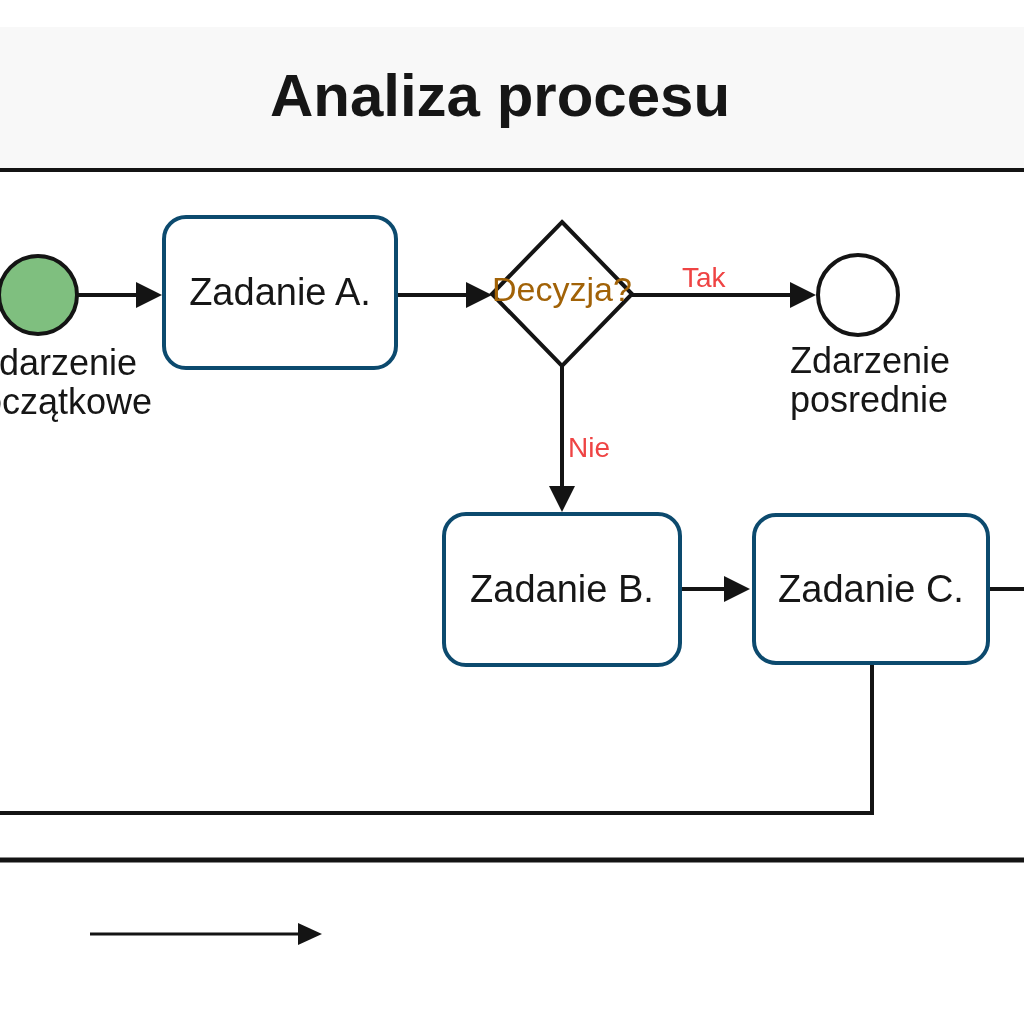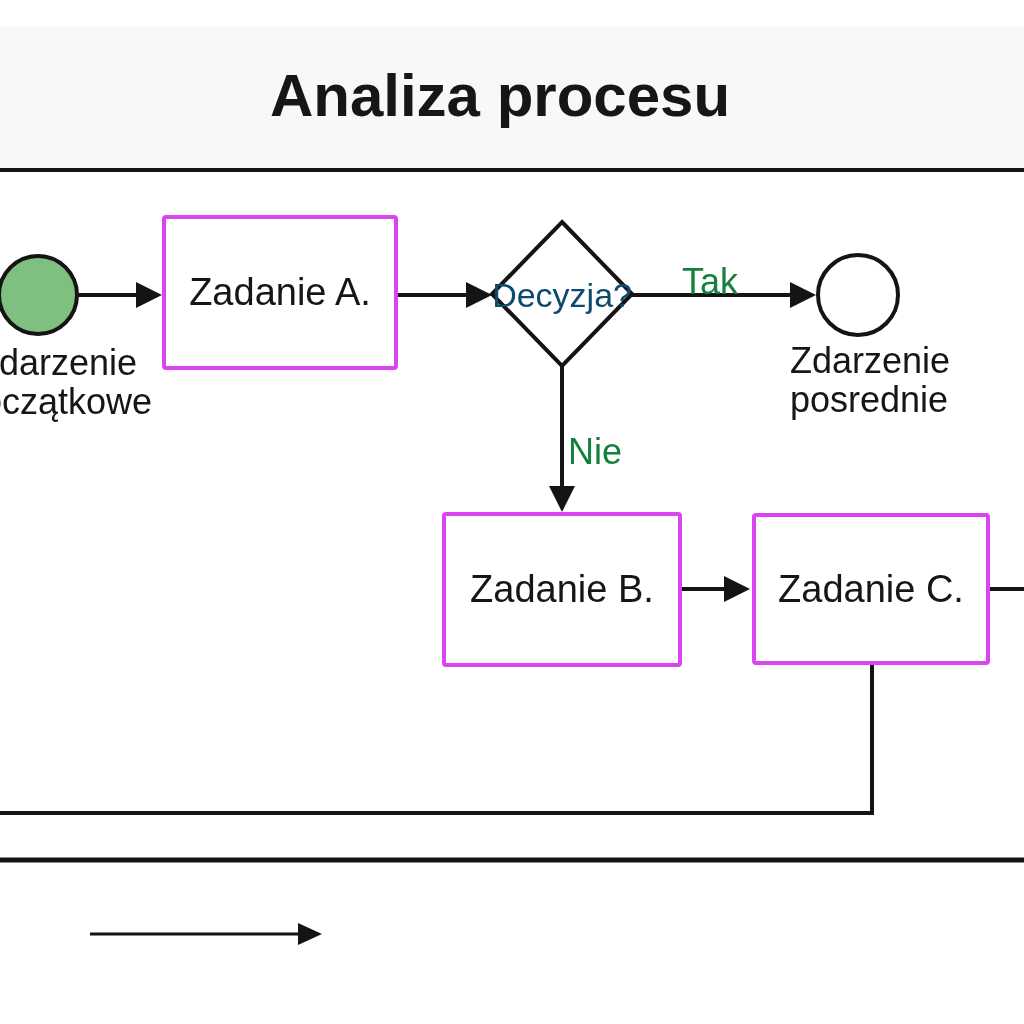--- a/index.html
+++ b/index.html
@@ -37,47 +37,47 @@
     color: #161616;
   }
   
   svg.connectors {
     position: absolute;
     left: 0; top: 0;
   }
   
   .task-box {
     position: absolute;
-    border: 4px solid #d946ef;
-    border-radius: 4px;
+    border: 4px solid #0c4a6e;
+    border-radius: 24px;
     background: #ffffff;
     display: flex;
     align-items: center;
     justify-content: center;
     box-sizing: border-box;
     font-size: 38px;
     color: #161616;
   }
   #task-a { left: 162px; top: 188px; width: 236px; height: 155px; }
   #task-b { left: 442px; top: 485px; width: 240px; height: 155px; }
   #task-c { left: 752px; top: 486px; width: 238px; height: 152px; }
   
   .decision-label {
     position: absolute;
-    left: 492px; top: 249px;
+    left: 492px; top: 243px;
     width: 140px;
-    text-align: right;
+    text-align: left;
     font-size: 34px;
-    color: #0c4a6e;
+    color: #a16207;
   }
   
   .branch-label {
     position: absolute;
-    font-size: 36px;
-    color: #15803d;
+    font-size: 28px;
+    color: #ef4444;
     line-height: 1;
   }
   #label-tak { left: 682px; top: 237px; }
   #label-nie { left: 568px; top: 407px; }
   
   .event-label {
     position: absolute;
     font-size: 36px;
     line-height: 39px;
     color: #161616;

